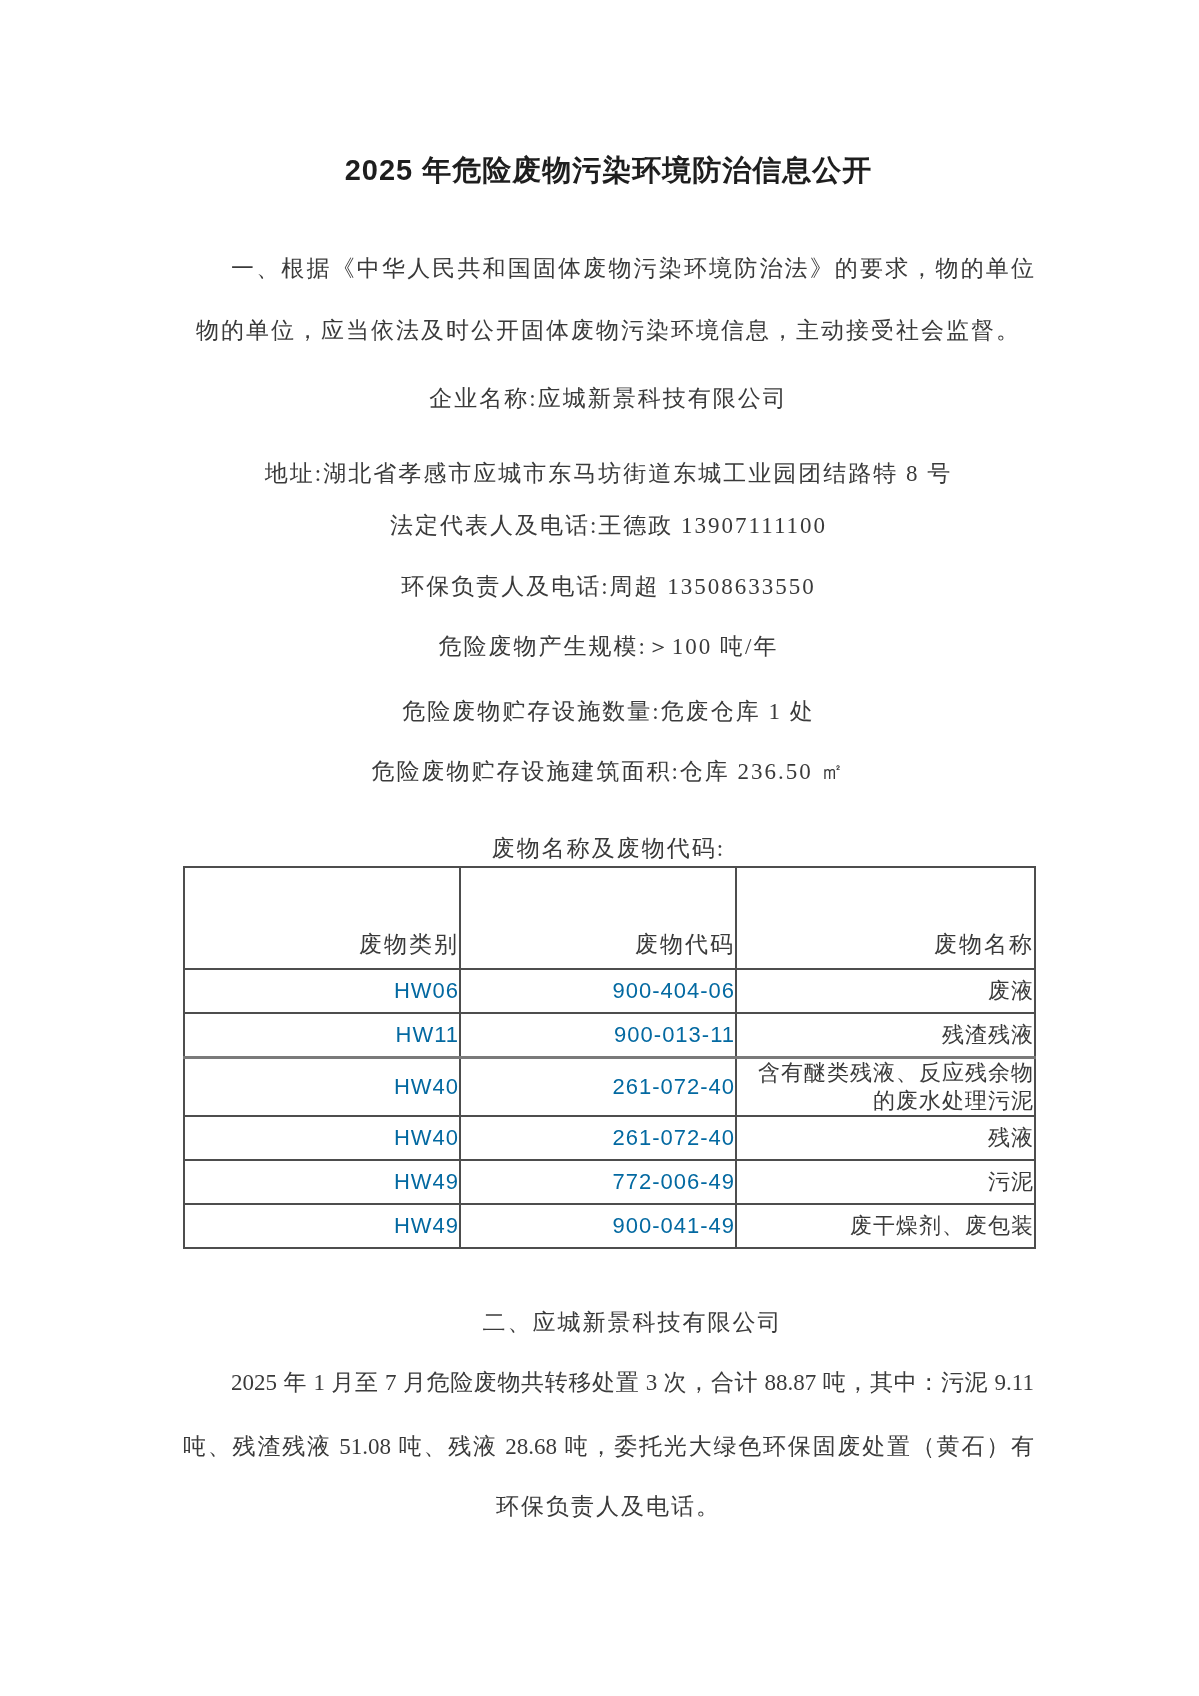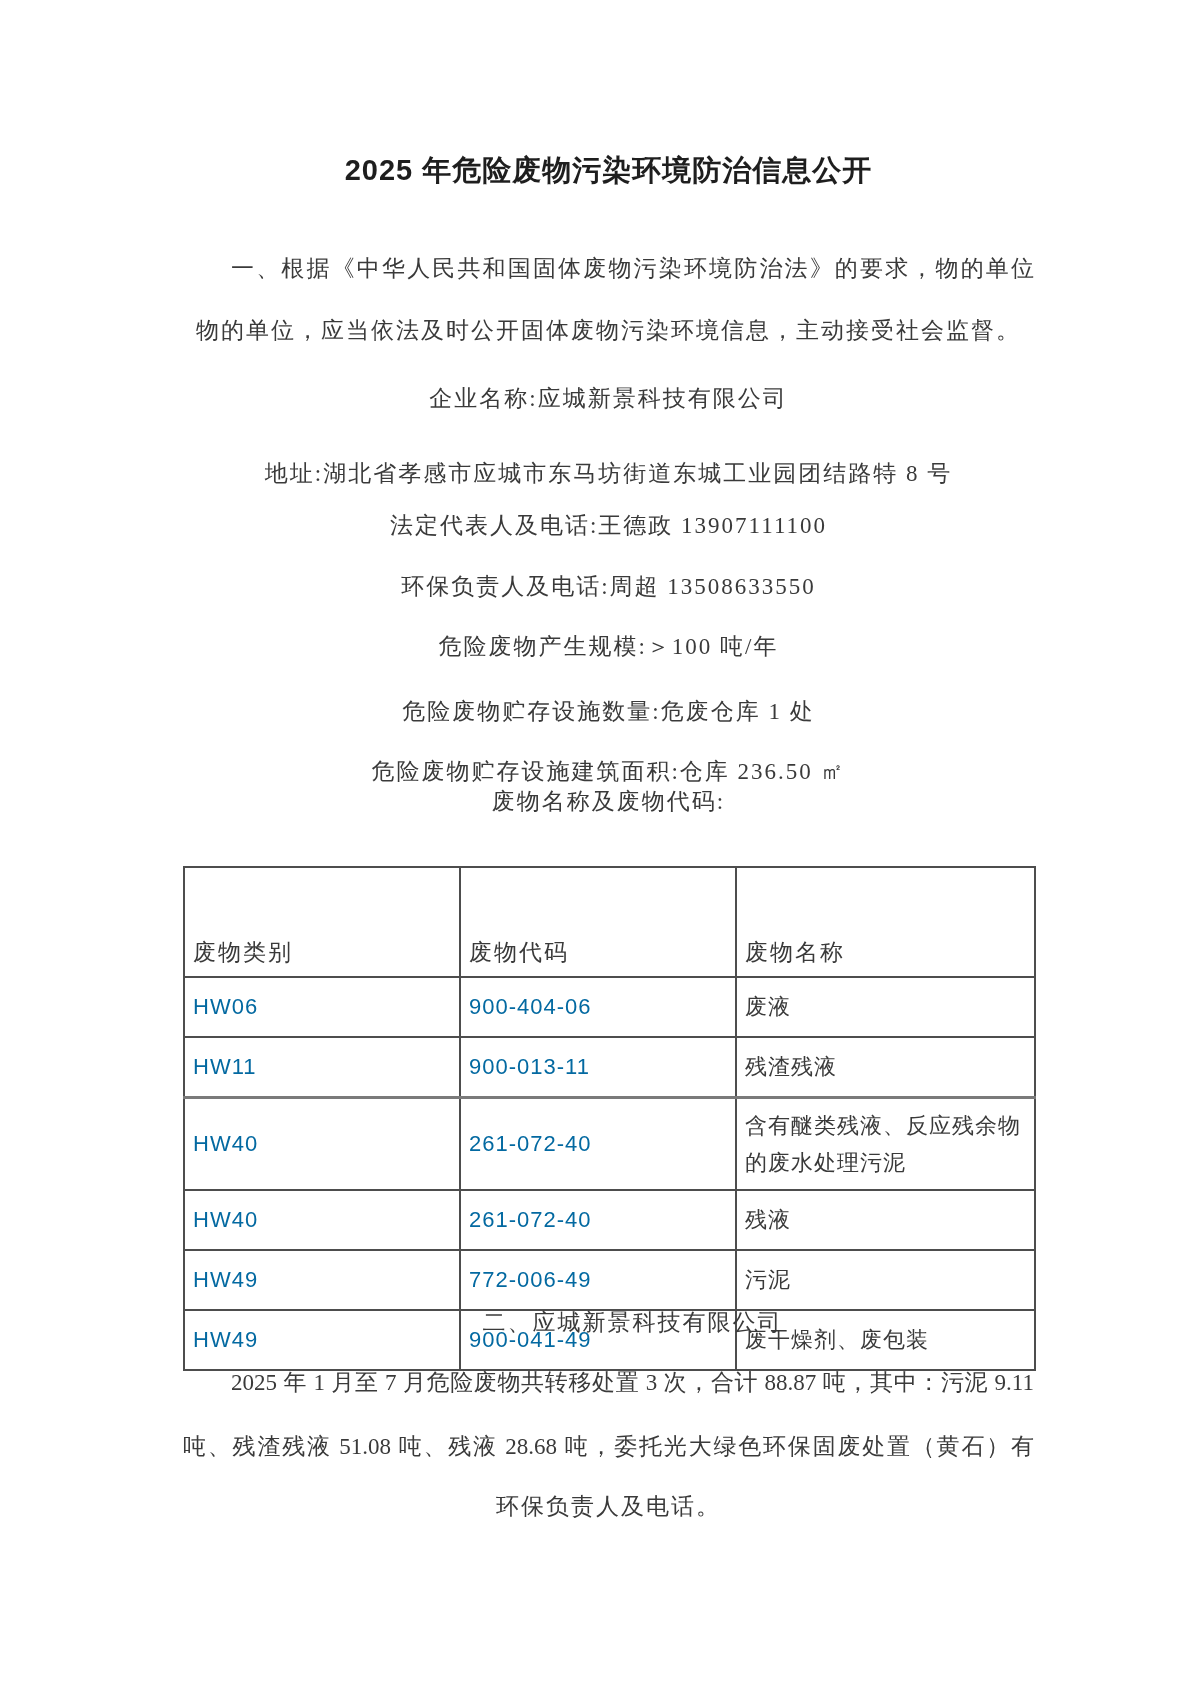--- a/index.html
+++ b/index.html
@@ -53,62 +53,62 @@
     width: 851px;
     border-collapse: collapse;
     table-layout: fixed;
     color: #3a3a3a;
   }
   table.waste col.c1 { width: 276px; }
   table.waste col.c2 { width: 276px; }
   table.waste col.c3 { width: 299px; }
   table.waste th, table.waste td {
     border: 2px solid #4d4d4d;
-    padding: 8px;
-    text-align: left;
+    padding: 0;
+    text-align: right;
     overflow: hidden;
   }
   table.waste th {
     height: 92px;
     vertical-align: bottom;
     padding-bottom: 8px;
     font-weight: normal;
     font-size: 23px;
     letter-spacing: 2px;
   }
   table.waste td { height: 42px; font-size: 22px; vertical-align: middle; }
   table.waste td.alnum {
     font-family: "Liberation Sans", "DejaVu Sans", sans-serif;
     font-size: 22px;
     letter-spacing: 1px;
     color: #0369a1;
   }
   table.waste td.cjk { letter-spacing: 1px; }
   table.waste tr.thick-divider td { border-bottom-width: 3px; border-bottom-color: #7a7a7a; }
   table.waste tr.tall td { height: 50px; }
-  table.waste td.wrap { line-height: 37px; white-space: normal; }
+  table.waste td.wrap { line-height: 28px; white-space: normal; }
 </style>
 </head>
 <body>
 
 <div class="page">
 
   <h1 class="title">2025 年危险废物污染环境防治信息公开</h1>
 
   <div class="line justify indent" style="top:252px">一、根据《中华人民共和国固体废物污染环境防治法》的要求，物的单位</div>
   <div class="line" style="top:314px">物的单位，应当依法及时公开固体废物污染环境信息，主动接受社会监督。</div>
 
   <div class="line" style="top:382px">企业名称:应城新景科技有限公司</div>
   <div class="line" style="top:457px">地址:湖北省孝感市应城市东马坊街道东城工业园团结路特 8 号</div>
   <div class="line" style="top:509px">法定代表人及电话:王德政 13907111100</div>
   <div class="line" style="top:570px">环保负责人及电话:周超 13508633550</div>
   <div class="line" style="top:630px">危险废物产生规模:＞100 吨/年</div>
   <div class="line" style="top:695px">危险废物贮存设施数量:危废仓库 1 处</div>
   <div class="line" style="top:755px">危险废物贮存设施建筑面积:仓库 236.50 ㎡</div>
-  <div class="line" style="top:785px">废物名称及废物代码:</div>
+  <div class="line" style="top:832px">废物名称及废物代码:</div>
 
   <table class="waste">
     <colgroup>
         <col class="c1">
         <col class="c2">
         <col class="c3">
       </colgroup>
     <thead>
       <tr>
         <th>废物类别</th>

